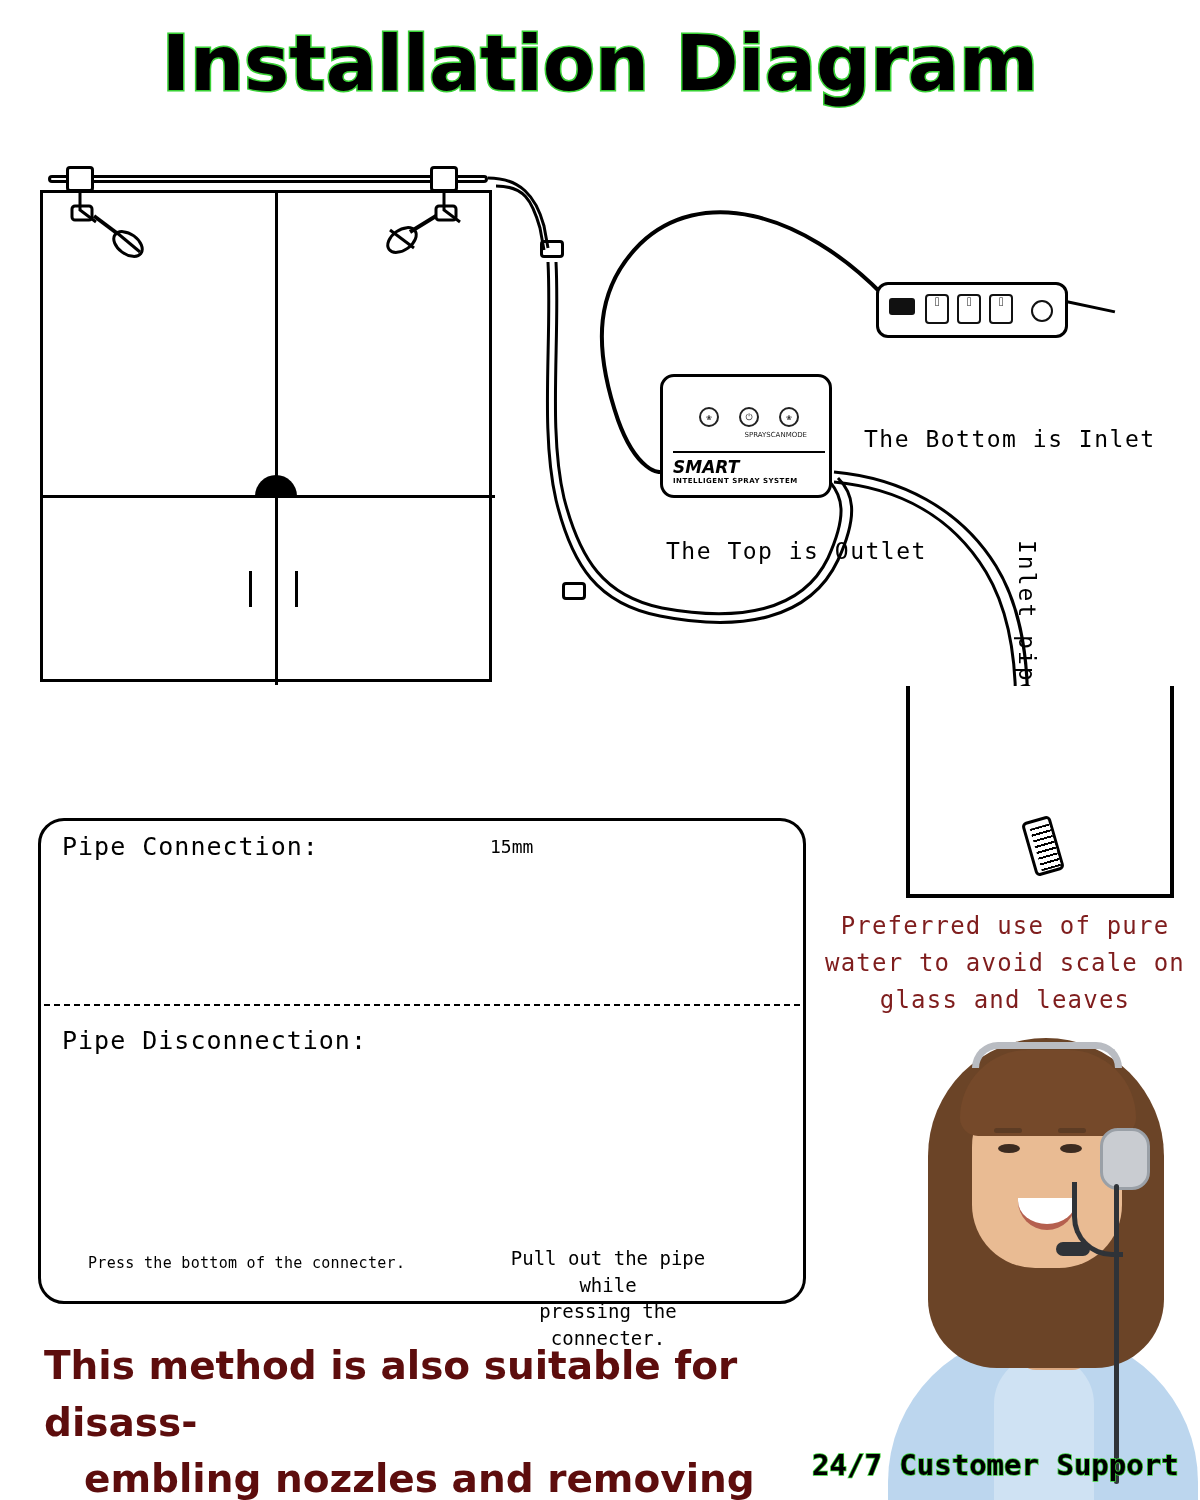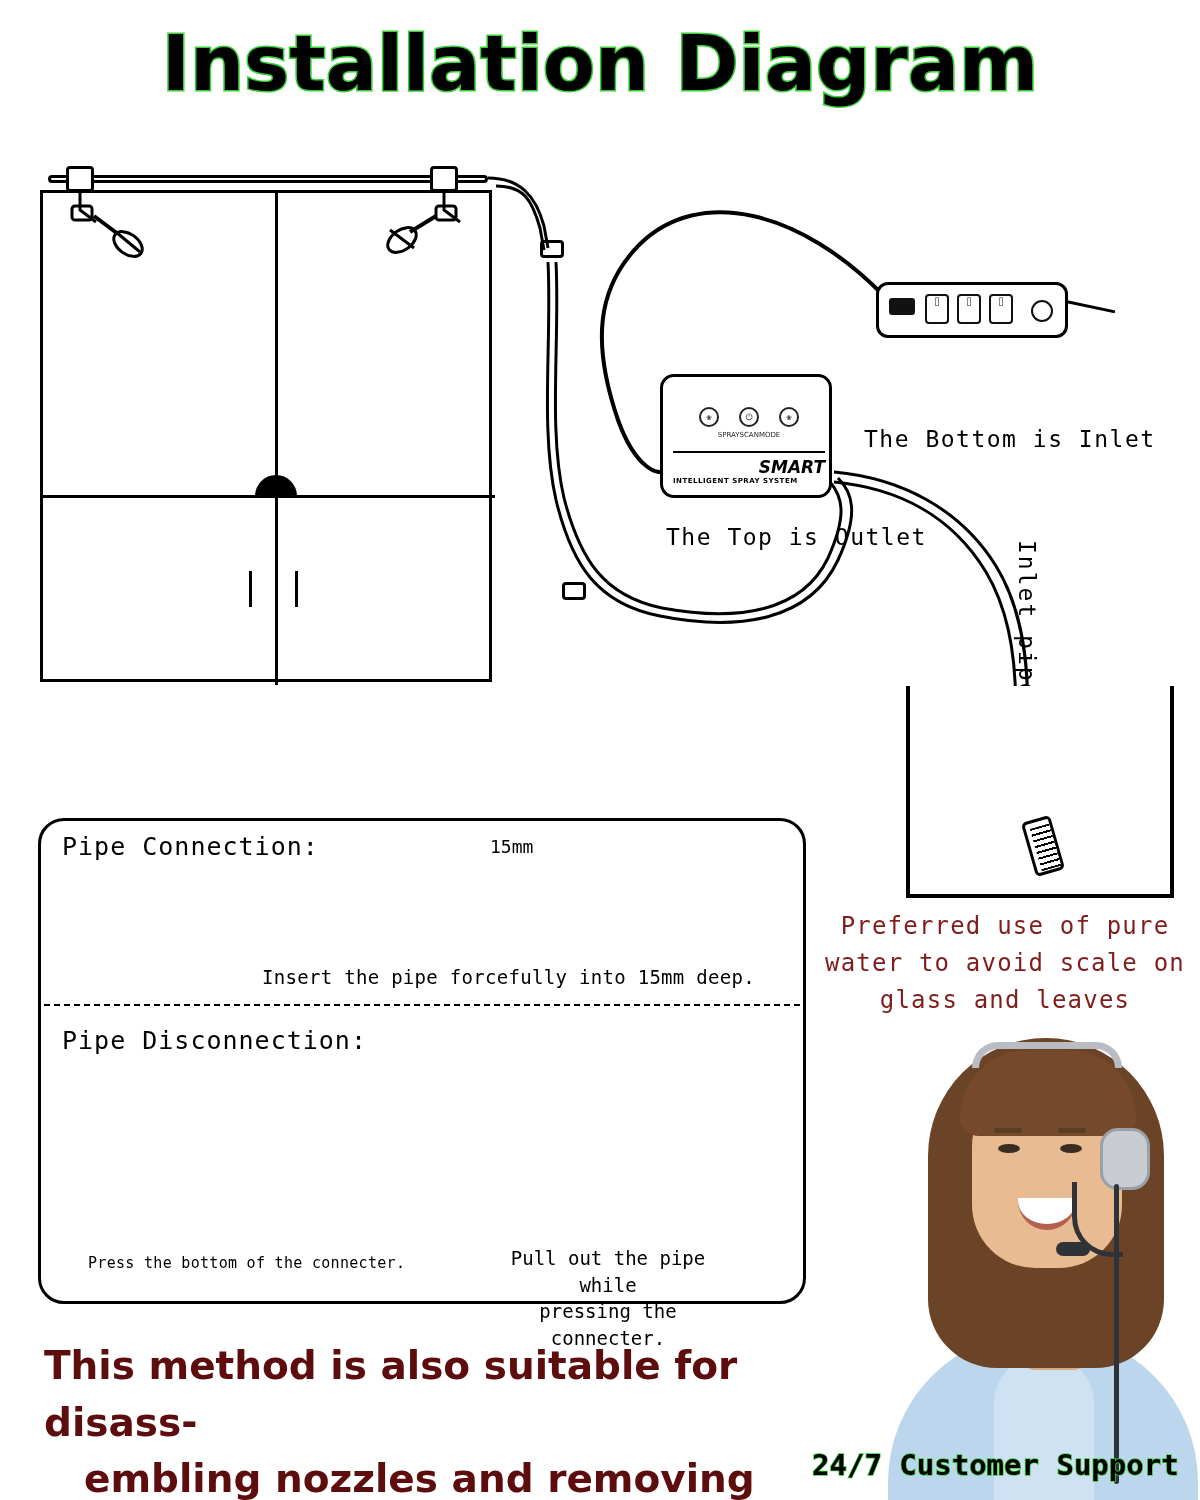--- a/index.html
+++ b/index.html
@@ -76,21 +76,21 @@
   }
 
   
   .lbl {
     position: absolute;
     font-family: "DejaVu Sans Mono", monospace;
     color: #000;
     white-space: nowrap;
   }
   #label-bottom-inlet { top: 426px; left: 864px; font-size: 23px; letter-spacing: 1.5px; }
-  #label-top-outlet   { top: 524px; left: 666px; font-size: 23px; letter-spacing: 1.5px; }
+  #label-top-outlet   { top: 538px; left: 666px; font-size: 23px; letter-spacing: 1.5px; }
   #label-inlet-pipe {
     top: 540px; left: 1040px; font-size: 23px; letter-spacing: 2px;
     transform: rotate(90deg); transform-origin: left top;
   }
   #label-pure-water {
     position: absolute; top: 908px; left: 820px; width: 370px;
     text-align: center; font-family: "DejaVu Sans Mono", monospace;
     font-size: 24px; line-height: 1.55; letter-spacing: 1.2px; color: #7f1d1d;
   }
 
@@ -131,30 +131,30 @@
     position: absolute; top: 30px; left: 36px;
     width: 100px; display: flex; justify-content: space-between;
   }
   #controller .btn-row .b {
     width: 20px; height: 20px; border-radius: 50%;
     border: 2px solid #222; box-sizing: border-box;
     font-size: 9px; color:#333; text-align:center; line-height:16px;
   }
   #controller .tiny-row {
     position: absolute; top: 54px; left: 28px; width: 116px;
-    display: flex; justify-content: center;
+    display: flex; justify-content: flex-end;
     font-size: 7px; color: #222; font-family:"DejaVu Sans", sans-serif;
   }
   #controller .sep {
     position: absolute; left: 10px; top: 74px; width: 152px;
     border-top: 2px solid #000;
   }
   #brand-name {
     position: absolute; left: 10px; top: 80px; width: 152px;
-    text-align: right; font-family: "DejaVu Sans", sans-serif;
+    text-align: left; font-family: "DejaVu Sans", sans-serif;
     font-weight: bold; font-style: italic; font-size: 17px; color: #000;
   }
   #brand-sub {
     position: absolute; left: 10px; top: 100px; width: 152px;
     font-family: "DejaVu Sans", sans-serif;
     font-weight: bold; font-size: 7px; letter-spacing: .5px; color: #000;
   }
 
   
   #power-strip {
@@ -478,21 +478,20 @@
   <div id="pump">
       <div class="grid-l"></div>
     </div>
   <div id="label-pure-water">Preferred use of pure water to avoid scale on glass and leaves</div>
 
 
   <div id="pipe-panel"></div>
   <div id="panel-divider"></div>
   <div class="lbl" id="pipe-conn-title">Pipe Connection:</div>
   <div class="lbl" id="dim-15mm">15mm</div>
-  <div class="lbl" id="cap-insert">Insert the pipe forcefully into 15mm deep.</div>
   <div class="lbl" id="pipe-disc-title">Pipe Disconnection:</div>
   <div class="lbl" id="cap-press">Press the bottom of the connecter.</div>
   <div id="cap-pull">
     <span>Pull out the pipe while</span><br>
     <span>pressing the connecter.</span>
   </div>
 
   <div id="bottom-note">
     <span>This method is also suitable for disass-</span>
     <span class="l2">embling nozzles and removing plugs.</span>

